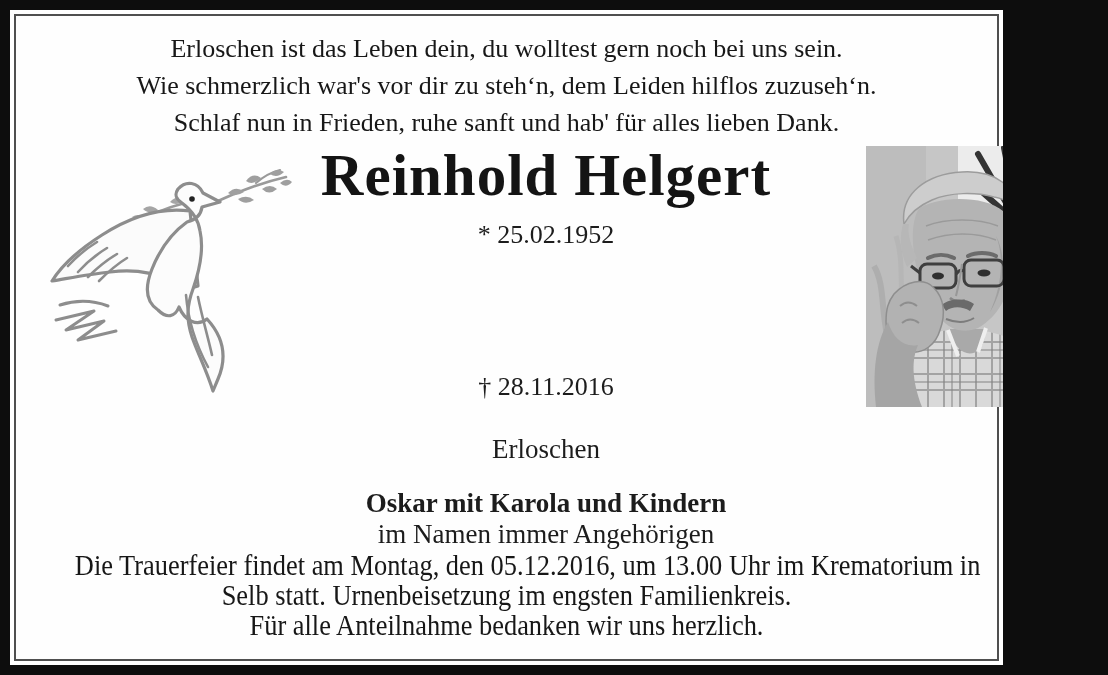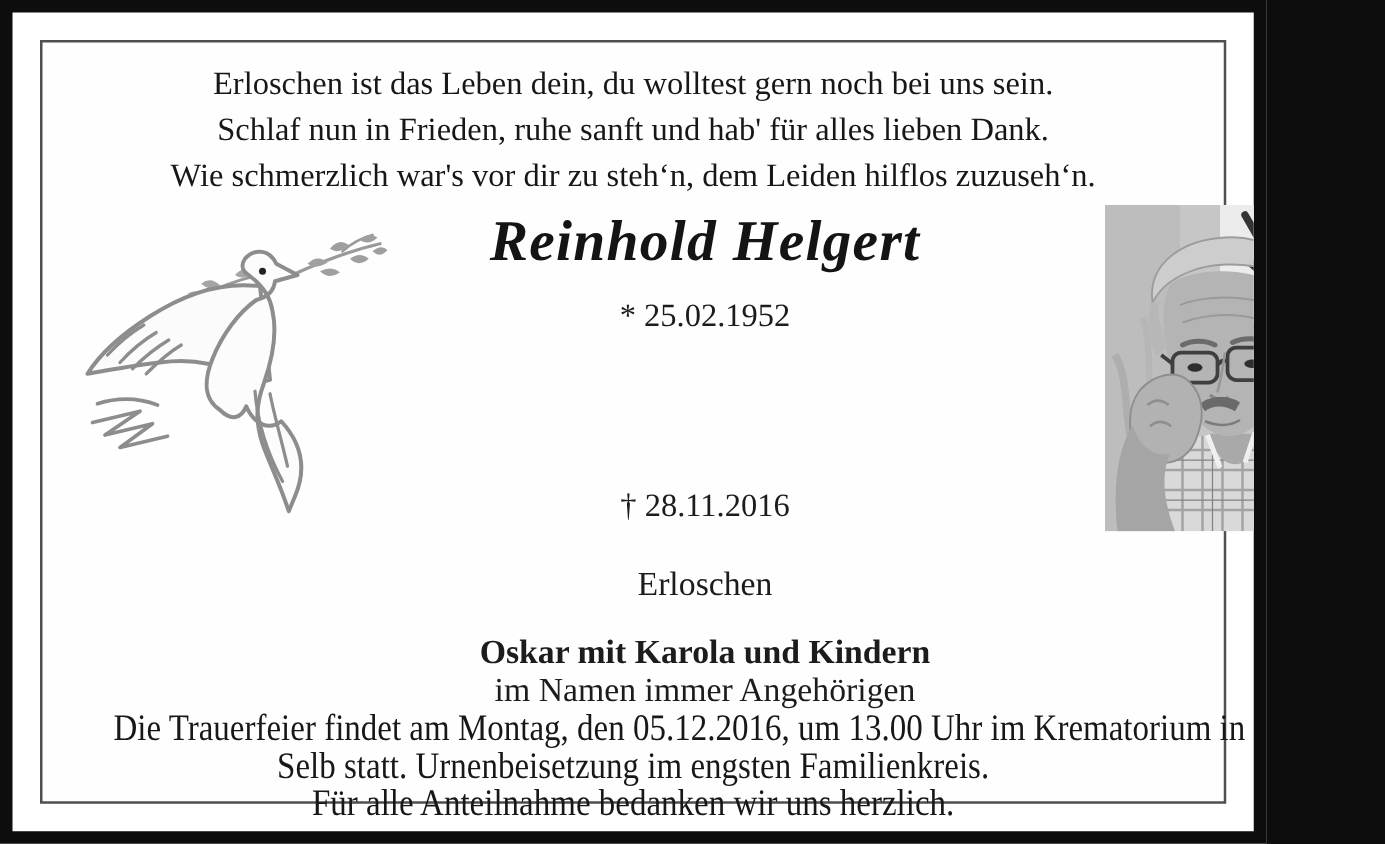--- a/index.html
+++ b/index.html
@@ -2,21 +2,21 @@
 <html><head>
 <meta charset="utf-8">
 <style>
   html,body{margin:0;padding:0;background:#0d0d0d;}
   .page{
     position:relative;
     width:1013px;height:675px;
     box-sizing:border-box;
     background:#ffffff;
     border:10px solid #0d0d0d;
-    padding:22px;
+    padding:4px;
     font-family:"Liberation Serif","DejaVu Serif",serif;
     color:#1c1c1c;
     overflow:hidden;
   }
   .inner{
     position:relative;
     width:100%;height:100%;
     box-sizing:border-box;
     border:2px solid #4f4f4f;
     background:#fefefe;
@@ -33,22 +33,22 @@
   }
   .photo{
     position:absolute;left:850px;top:130px;
     width:192px;height:261px;
   }
   .center-col{
     position:absolute;left:250px;top:128px;width:560px;
     text-align:center;
   }
   .name{
-    font-size:46px;line-height:62px;
-    font-weight:bold;font-style:italic;
+    font-size:59px;line-height:62px;
+    font-weight:bold;
     color:#141414;
     letter-spacing:1px;
   }
   .dates{
     margin-top:14px;
     display:flex;justify-content:center;gap:122px;
     font-size:26px;line-height:30px;flex-direction:column;
   }
   .residence{
     margin-top:32px;
@@ -75,22 +75,22 @@
   }
 </style>
 </head>
 <body>
 
 <div class="page">
   <div class="inner">
 
     <div class="poem">
       <div>Erloschen ist das Leben dein, du wolltest gern noch bei uns sein.</div>
+      <div>Wie schmerzlich war's vor dir zu steh‘n, dem Leiden hilflos zuzuseh‘n.</div>
       <div>Schlaf nun in Frieden, ruhe sanft und hab' für alles lieben Dank.</div>
-      <div>Wie schmerzlich war's vor dir zu steh‘n, dem Leiden hilflos zuzuseh‘n.</div>
     </div>
 
     <svg class="dove" viewBox="0 0 252 230" fill="none">
 
       <g>
         <path d="M178,32 C200,22 220,14 246,8" stroke="#9a9a9a" stroke-width="2.6" stroke-linecap="round"></path>
         <path d="M216,14 C224,7 232,3 240,1" stroke="#9a9a9a" stroke-width="2.2" stroke-linecap="round"></path>
         <g fill="#9f9f9f">
           <path d="M188,24 q8,-8 16,-1 q-9,6 -16,1"></path>
           <path d="M198,30 q9,-5 16,1 q-9,6 -16,-1"></path>

